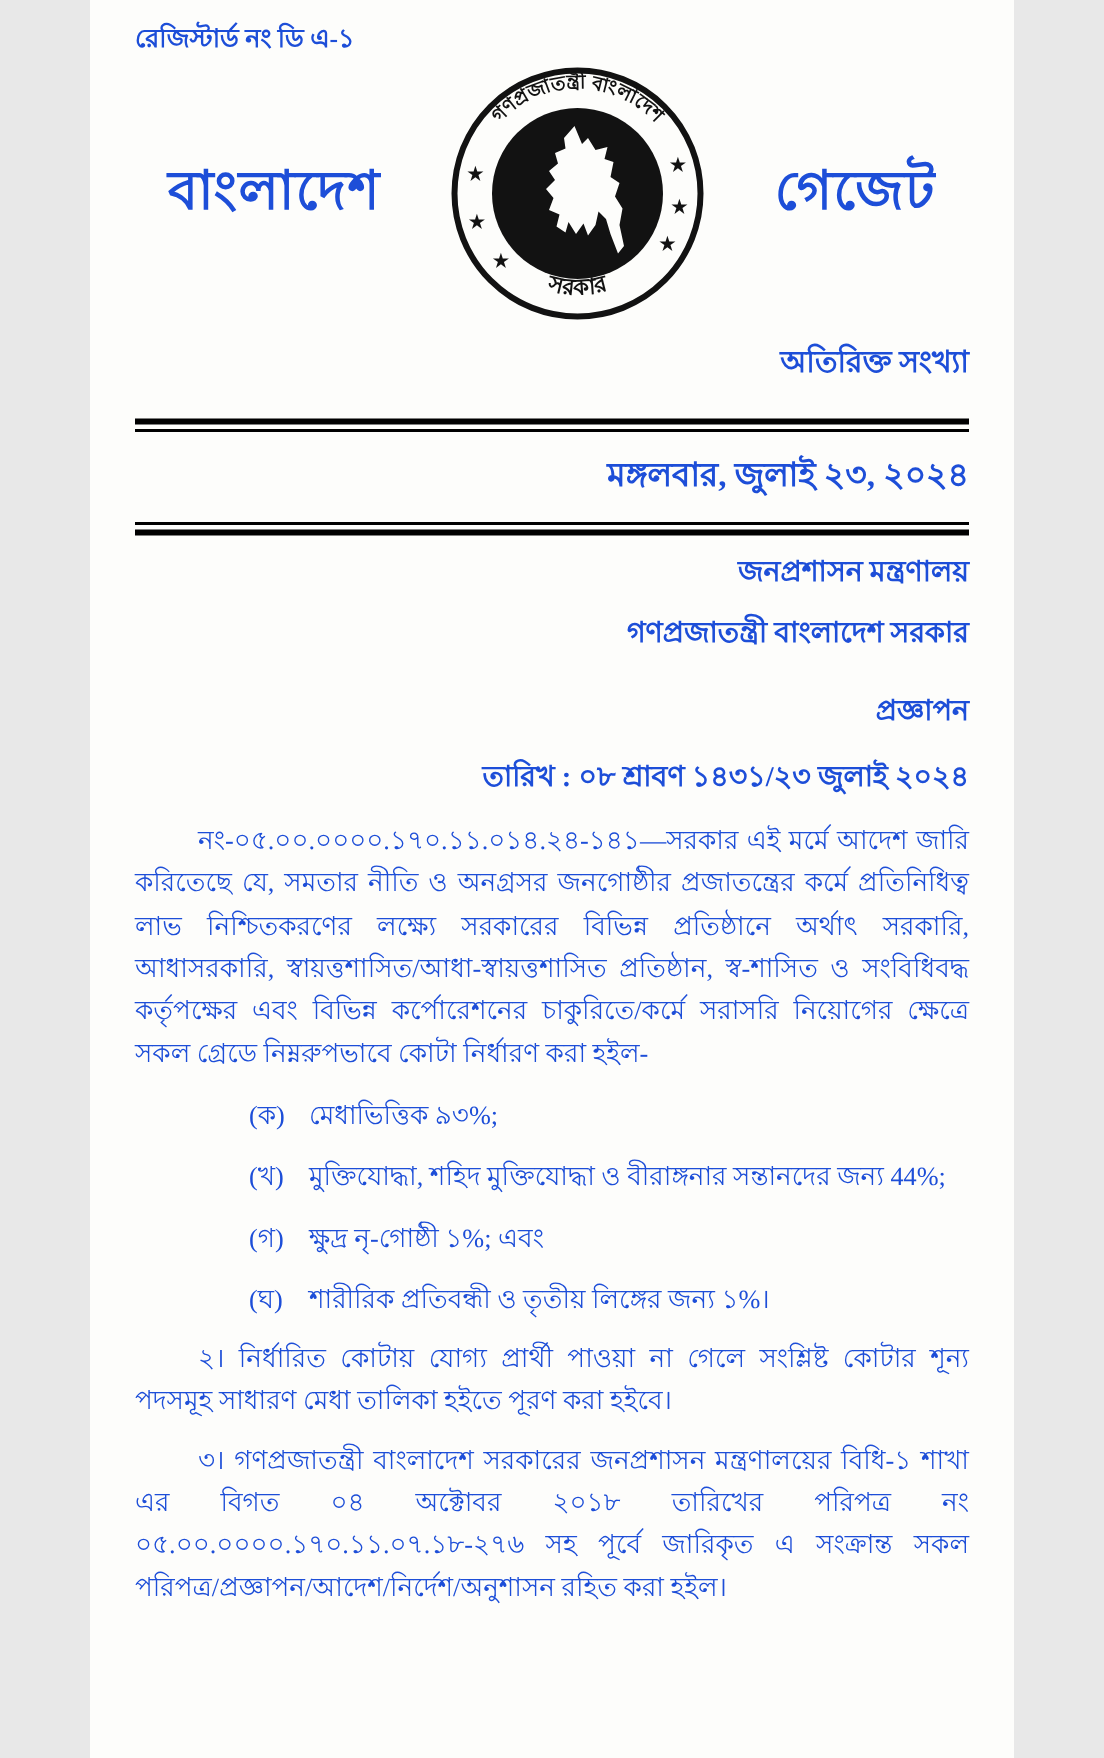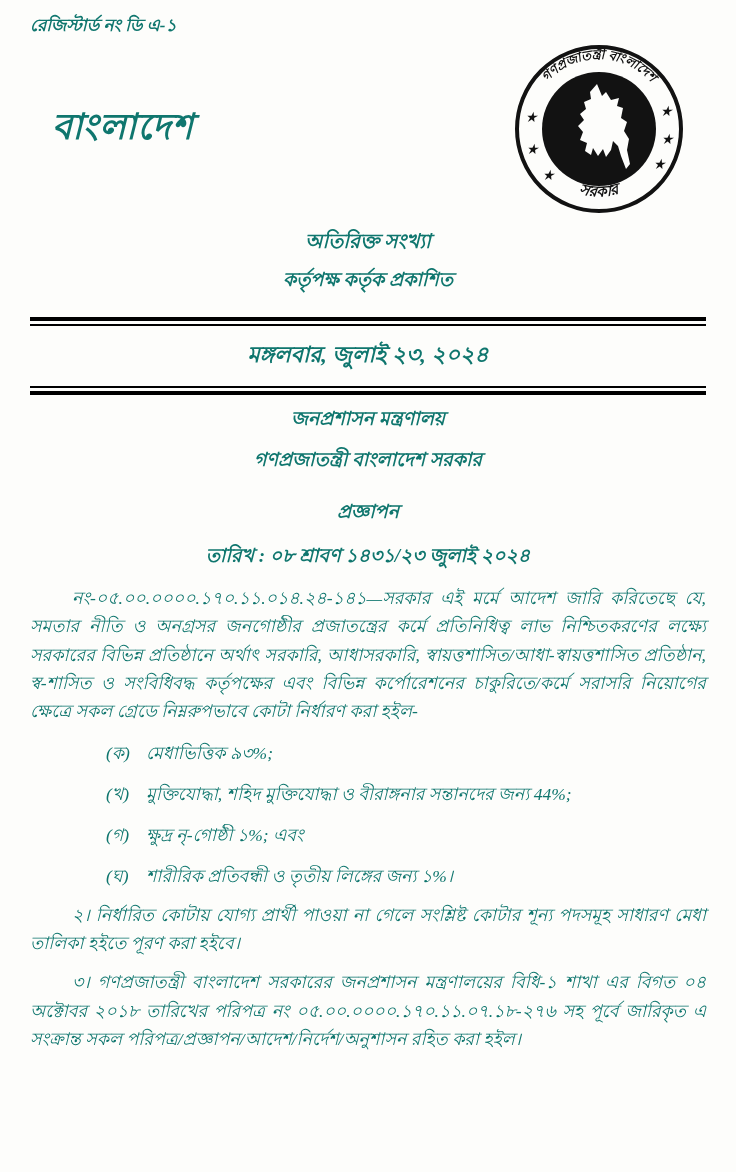--- a/index.html
+++ b/index.html
@@ -1,30 +1,30 @@
 <!DOCTYPE html>
 <html lang="bn"><head>
 <meta charset="utf-8">
 <style>
   * { margin:0; padding:0; box-sizing:border-box; }
   html,body { background:#e8e8e8; }
   .page {
-    width:736px; height:1172px; margin:0 auto;
-    background:#fdfdfb; color:#0f766e;
+    width:616px; height:1172px; margin:0 auto;
+    background:#fdfdfb; color:#1d4ed8;
     font-family:"Liberation Serif","DejaVu Serif",serif;
-    padding:12px 30px 0 30px; overflow:hidden; position:relative;font-style:italic;
+    padding:12px 30px 0 30px; overflow:hidden; position:relative;
   }
   .reg-no { font-size:17px; font-weight:bold; }
   .masthead {
     display:flex; align-items:center; justify-content:space-between;
     margin-top:4px; padding:0 22px;
   }
   .masthead-word { font-size:36px; font-weight:bold; letter-spacing:1px; }
   .seal { width:170px; height:170px; flex:0 0 auto; }
-  .center { text-align:center; }
+  .center { text-align:right; }
   .extra-issue { font-size:20px; font-weight:bold; margin-top:12px; }
   .published-by { font-size:19px; font-weight:bold; margin-top:6px; }
   .date-band { margin-top:20px; }
   .rule { width:100%; }
   .rule .thick { height:4px; background:#000; }
   .rule .thin  { height:2px; background:#000; margin-top:3px; }
   .rule.flip .thin { margin-top:0; }
   .rule.flip .thick { margin-top:3px; }
   .banner-date { font-size:22px; font-weight:bold; padding:11px 0 12px 0; }
   .org-line   { font-size:19px; font-weight:bold; margin-top:9px; }
@@ -73,24 +73,24 @@
       <g fill="#121212" font-size="14" text-anchor="middle" dominant-baseline="central">
         <text x="17" y="73">★</text>
         <text x="18" y="105">★</text>
         <text x="34" y="131">★</text>
         <text x="152" y="67">★</text>
         <text x="153" y="95">★</text>
         <text x="145" y="120">★</text>
       </g>
     </svg>
 
+    <div class="masthead-word">গেজেট</div>
   </div>
 
   <div class="center extra-issue">অতিরিক্ত সংখ্যা</div>
-  <div class="center published-by">কর্তৃপক্ষ কর্তৃক প্রকাশিত</div>
 
   <div class="date-band">
     <div class="rule">
         <div class="thick"></div>
         <div class="thin"></div>
       </div>
     <div class="center banner-date">মঙ্গলবার, জুলাই ২৩, ২০২৪</div>
     <div class="rule flip">
         <div class="thin"></div>
         <div class="thick"></div>

